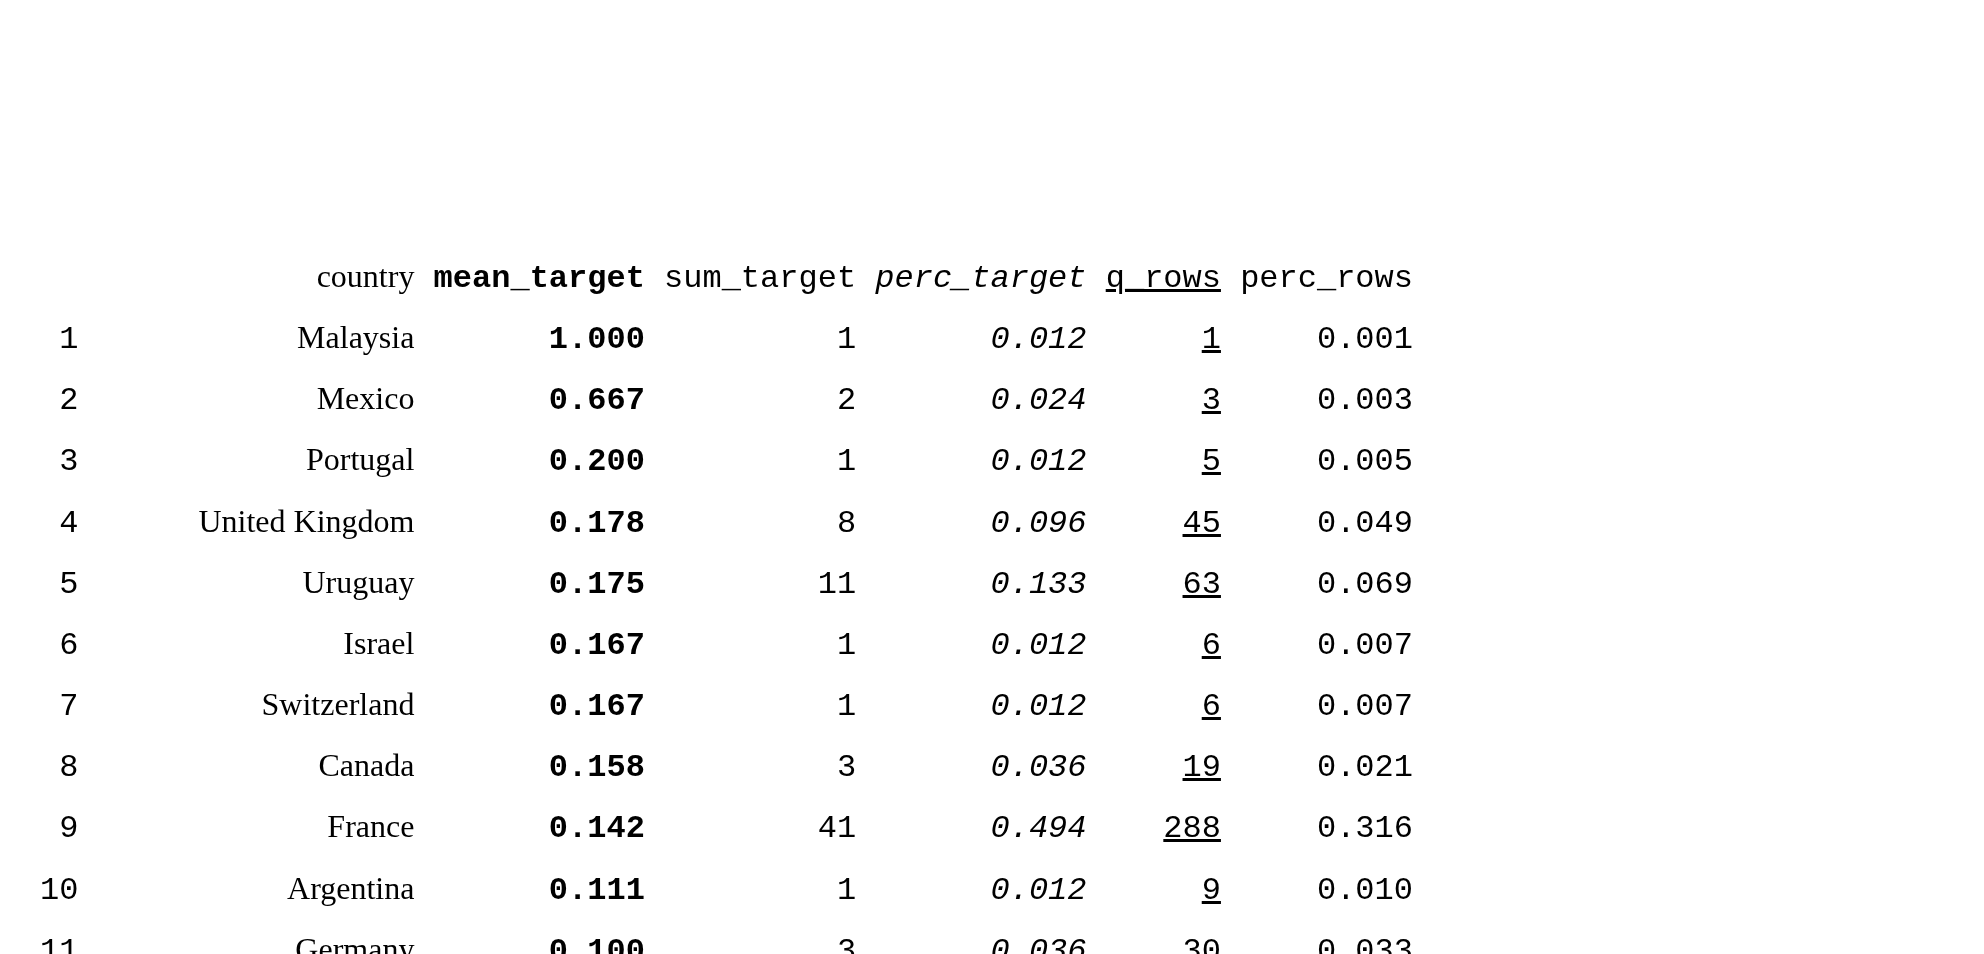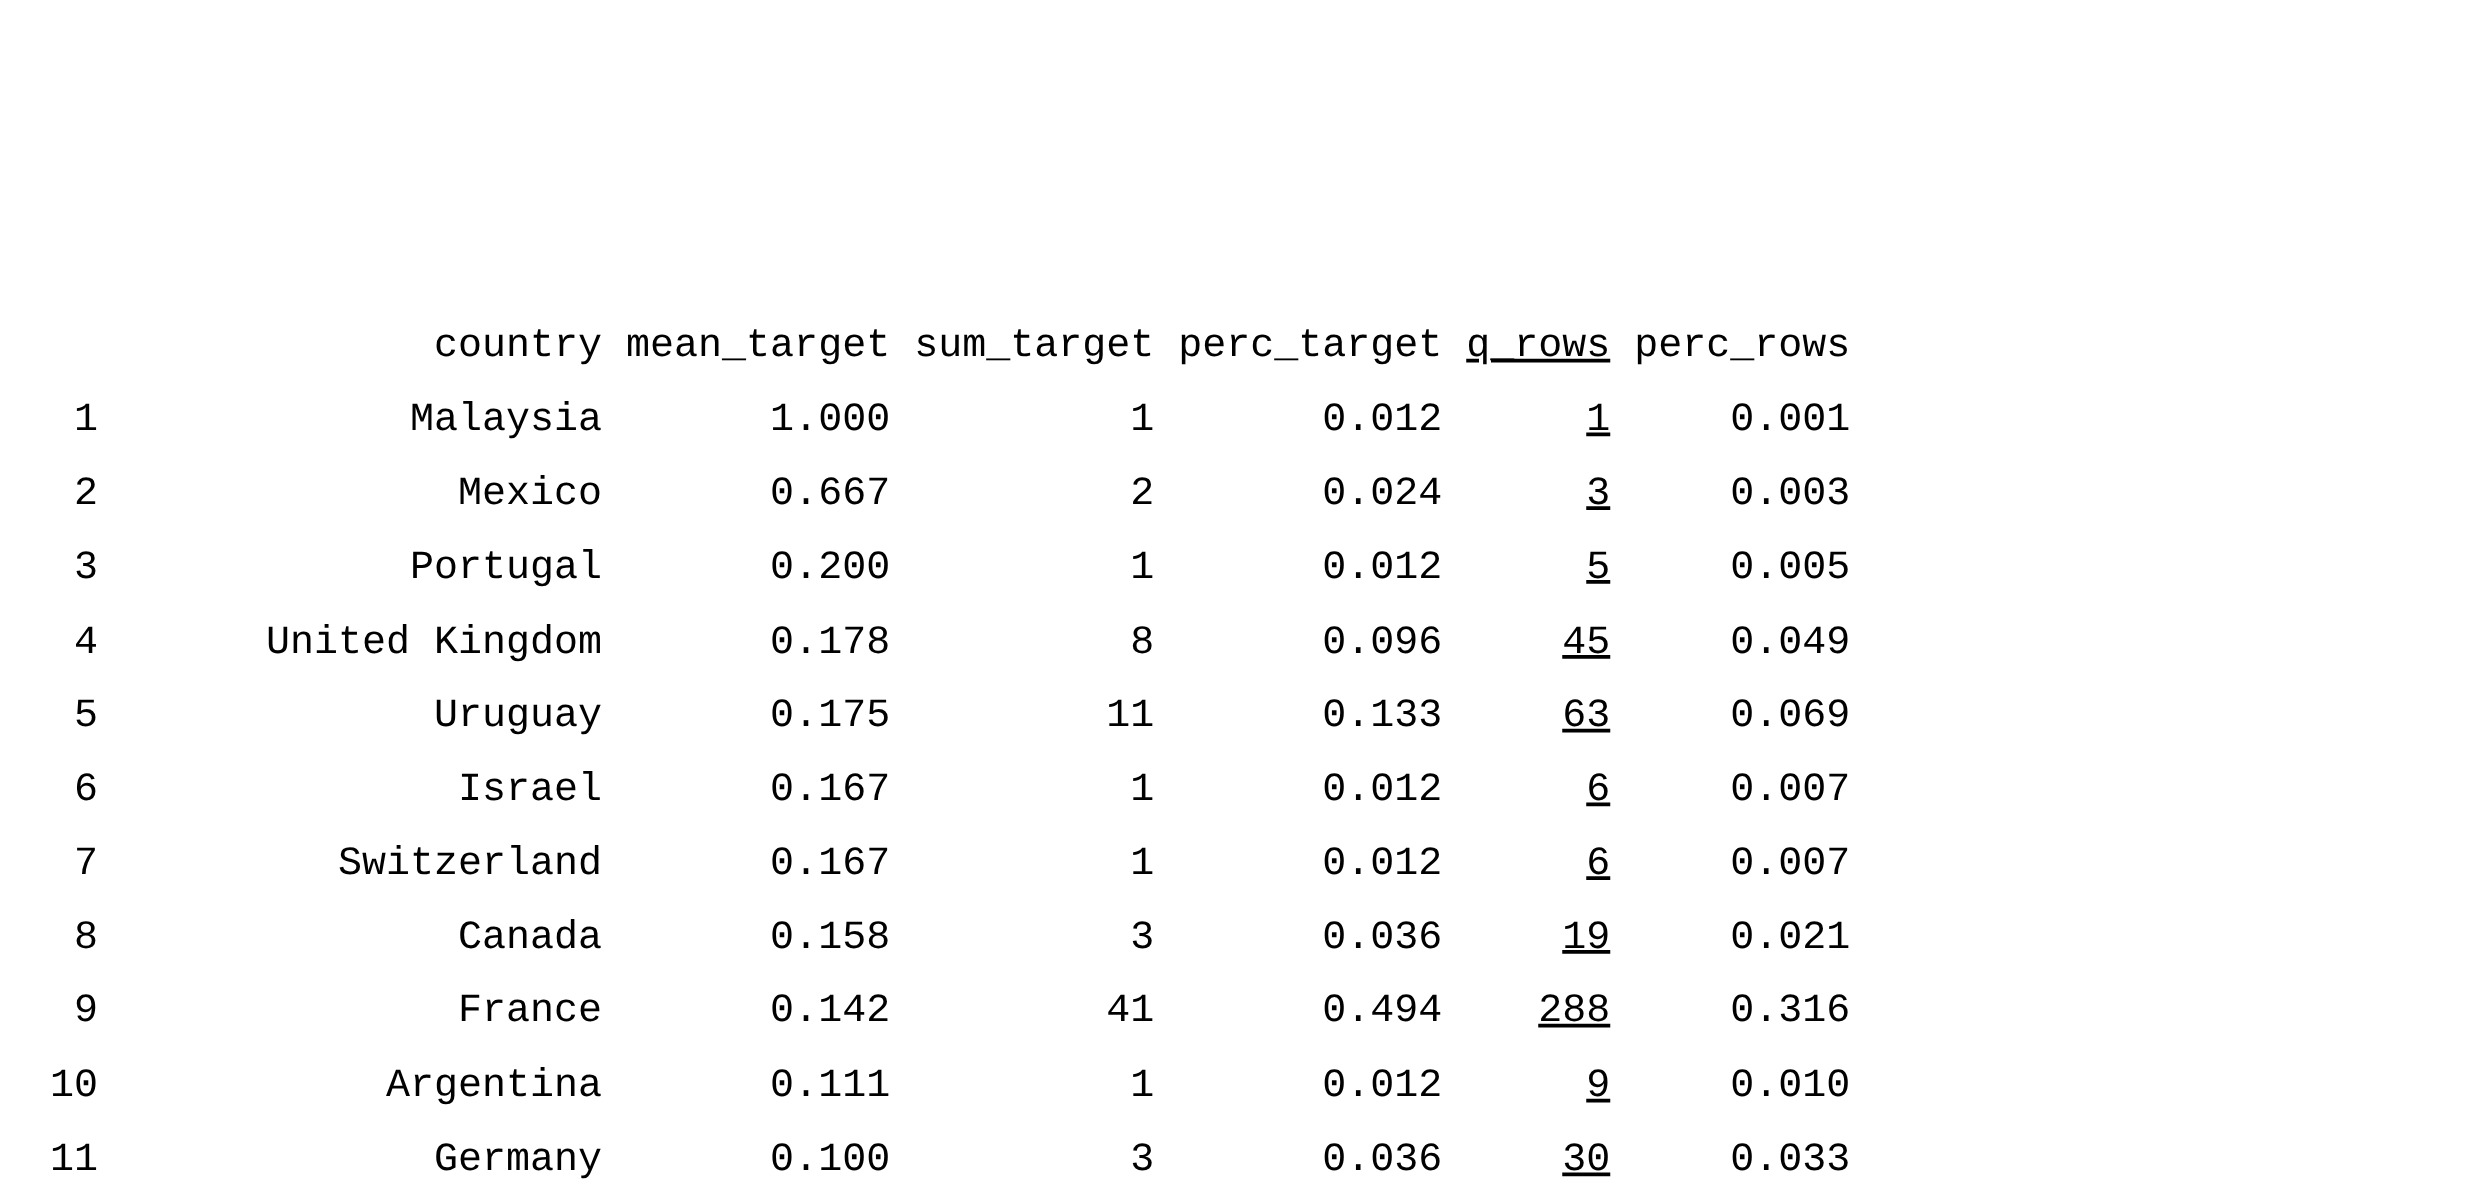--- a/index.html
+++ b/index.html
@@ -13,24 +13,24 @@
       white-space: pre;
     }
     .row {
       display: block;
     }
     .cell {
       display: inline-block;
       text-align: right;
     }
     .c-idx { width: 2ch; }
-    .c-country { width: 21ch; }
-    .c-mt { width: 12ch; }
+    .c-country { width: 21ch; font-family: Liberation Serif, serif; }
+    .c-mt { width: 12ch; font-weight: bold; }
     .c-st { width: 11ch; }
-    .c-pt { width: 12ch; }
+    .c-pt { width: 12ch; font-style: italic; }
     .c-qr { width: 7ch; text-decoration: underline; }
     .c-pr { width: 10ch; }
   </style>
 </head>
 <body>
 
 
 
 <div id="table-container"><div class="row"><span class="cell c-idx"></span><span class="cell c-country">country</span><span class="cell c-mt">mean_target</span><span class="cell c-st">sum_target</span><span class="cell c-pt">perc_target</span><span class="cell c-qr">q_rows</span><span class="cell c-pr">perc_rows</span></div><div class="row"><span class="cell c-idx">1</span><span class="cell c-country">Malaysia</span><span class="cell c-mt">1.000</span><span class="cell c-st">1</span><span class="cell c-pt">0.012</span><span class="cell c-qr">1</span><span class="cell c-pr">0.001</span></div><div class="row"><span class="cell c-idx">2</span><span class="cell c-country">Mexico</span><span class="cell c-mt">0.667</span><span class="cell c-st">2</span><span class="cell c-pt">0.024</span><span class="cell c-qr">3</span><span class="cell c-pr">0.003</span></div><div class="row"><span class="cell c-idx">3</span><span class="cell c-country">Portugal</span><span class="cell c-mt">0.200</span><span class="cell c-st">1</span><span class="cell c-pt">0.012</span><span class="cell c-qr">5</span><span class="cell c-pr">0.005</span></div><div class="row"><span class="cell c-idx">4</span><span class="cell c-country">United Kingdom</span><span class="cell c-mt">0.178</span><span class="cell c-st">8</span><span class="cell c-pt">0.096</span><span class="cell c-qr">45</span><span class="cell c-pr">0.049</span></div><div class="row"><span class="cell c-idx">5</span><span class="cell c-country">Uruguay</span><span class="cell c-mt">0.175</span><span class="cell c-st">11</span><span class="cell c-pt">0.133</span><span class="cell c-qr">63</span><span class="cell c-pr">0.069</span></div><div class="row"><span class="cell c-idx">6</span><span class="cell c-country">Israel</span><span class="cell c-mt">0.167</span><span class="cell c-st">1</span><span class="cell c-pt">0.012</span><span class="cell c-qr">6</span><span class="cell c-pr">0.007</span></div><div class="row"><span class="cell c-idx">7</span><span class="cell c-country">Switzerland</span><span class="cell c-mt">0.167</span><span class="cell c-st">1</span><span class="cell c-pt">0.012</span><span class="cell c-qr">6</span><span class="cell c-pr">0.007</span></div><div class="row"><span class="cell c-idx">8</span><span class="cell c-country">Canada</span><span class="cell c-mt">0.158</span><span class="cell c-st">3</span><span class="cell c-pt">0.036</span><span class="cell c-qr">19</span><span class="cell c-pr">0.021</span></div><div class="row"><span class="cell c-idx">9</span><span class="cell c-country">France</span><span class="cell c-mt">0.142</span><span class="cell c-st">41</span><span class="cell c-pt">0.494</span><span class="cell c-qr">288</span><span class="cell c-pr">0.316</span></div><div class="row"><span class="cell c-idx">10</span><span class="cell c-country">Argentina</span><span class="cell c-mt">0.111</span><span class="cell c-st">1</span><span class="cell c-pt">0.012</span><span class="cell c-qr">9</span><span class="cell c-pr">0.010</span></div><div class="row"><span class="cell c-idx">11</span><span class="cell c-country">Germany</span><span class="cell c-mt">0.100</span><span class="cell c-st">3</span><span class="cell c-pt">0.036</span><span class="cell c-qr">30</span><span class="cell c-pr">0.033</span></div></div>
 

